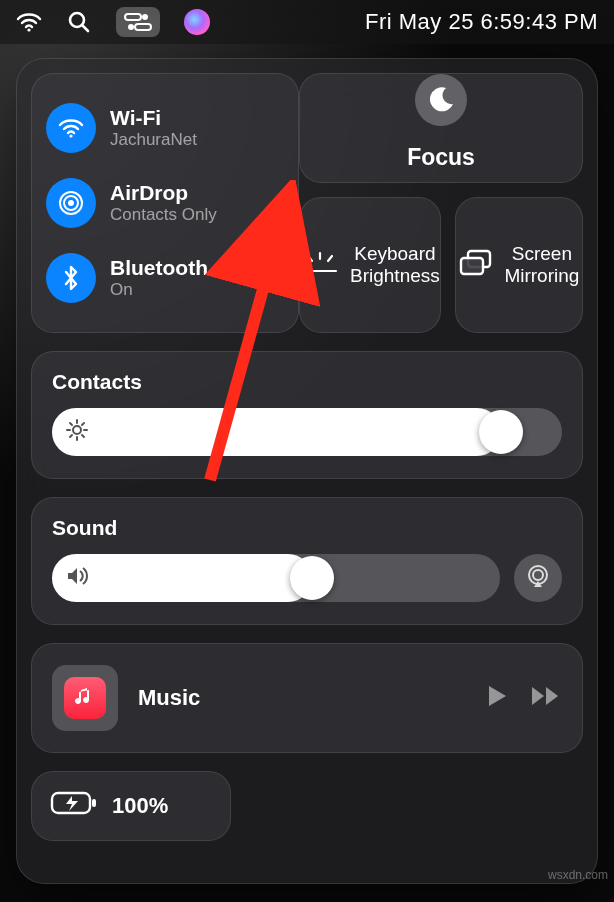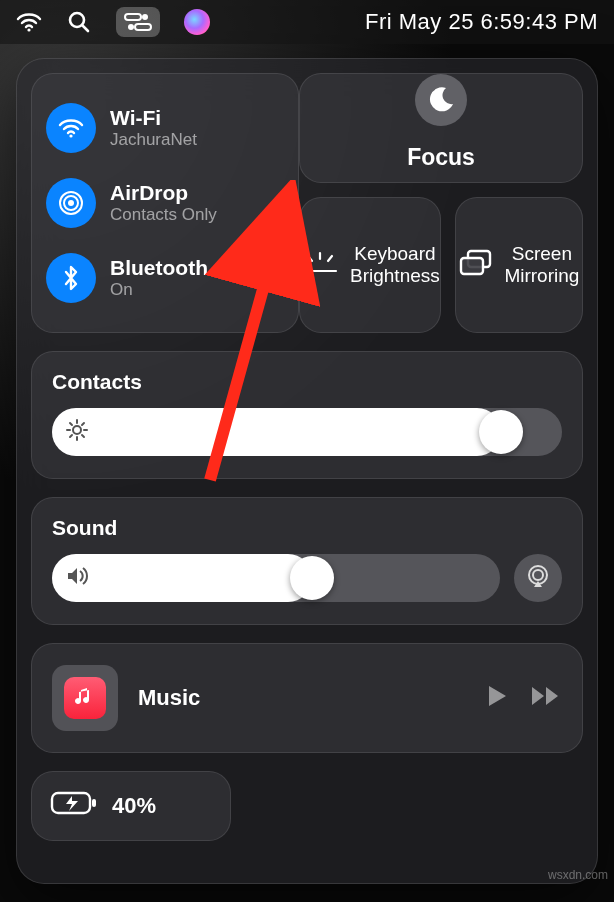--- a/index.html
+++ b/index.html
@@ -342,21 +342,21 @@
   </div>
 
   <div class="tile battery-pill">
     <span>
       <svg width="48" height="26" viewBox="0 0 48 26" fill="none" stroke="#fff" stroke-width="2.4">
         <rect x="2" y="3" width="38" height="20" rx="6"></rect>
           <rect x="42" y="9" width="4" height="8" rx="2" fill="#fff" stroke="none"></rect>
         <path d="M22 6 L16 14 h6 l-3 7 l9 -10 h-6 z" fill="#fff" stroke="none"></path>
       </svg>
     </span>
-    <span>40%</span>
+    <span>100%</span>
   </div>
 
 </div>
 
 <svg class="arrow" style="left:150px; top:180px;" width="180" height="320">
   <defs>
       <marker id="ah" markerWidth="10" markerHeight="10" refX="7" refY="5" orient="auto">
     <path d="M0 0 L10 5 L0 10 Z" fill="#ff2a1a"></path>
       </marker>
     </defs>

